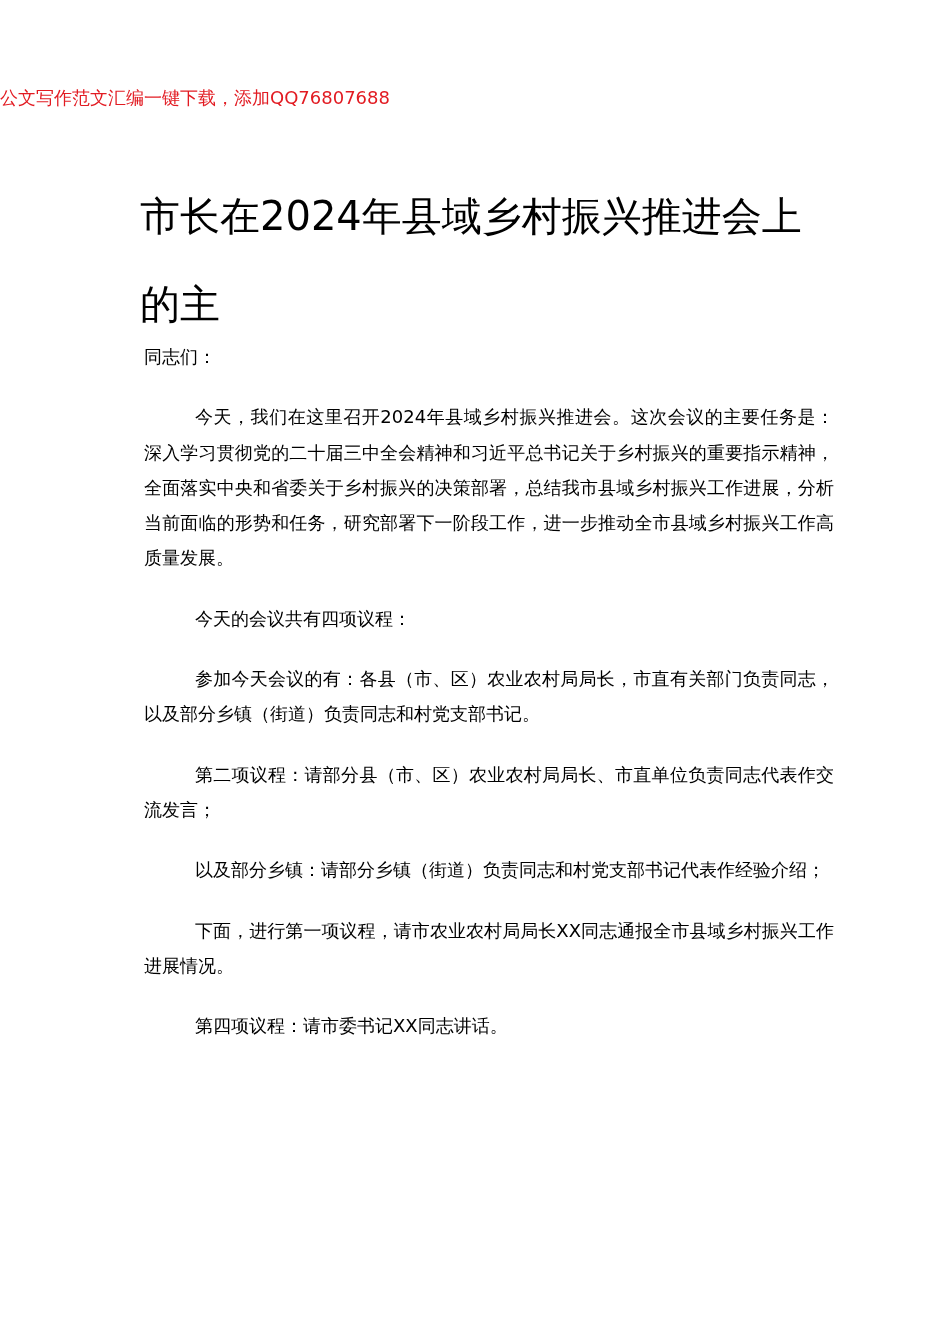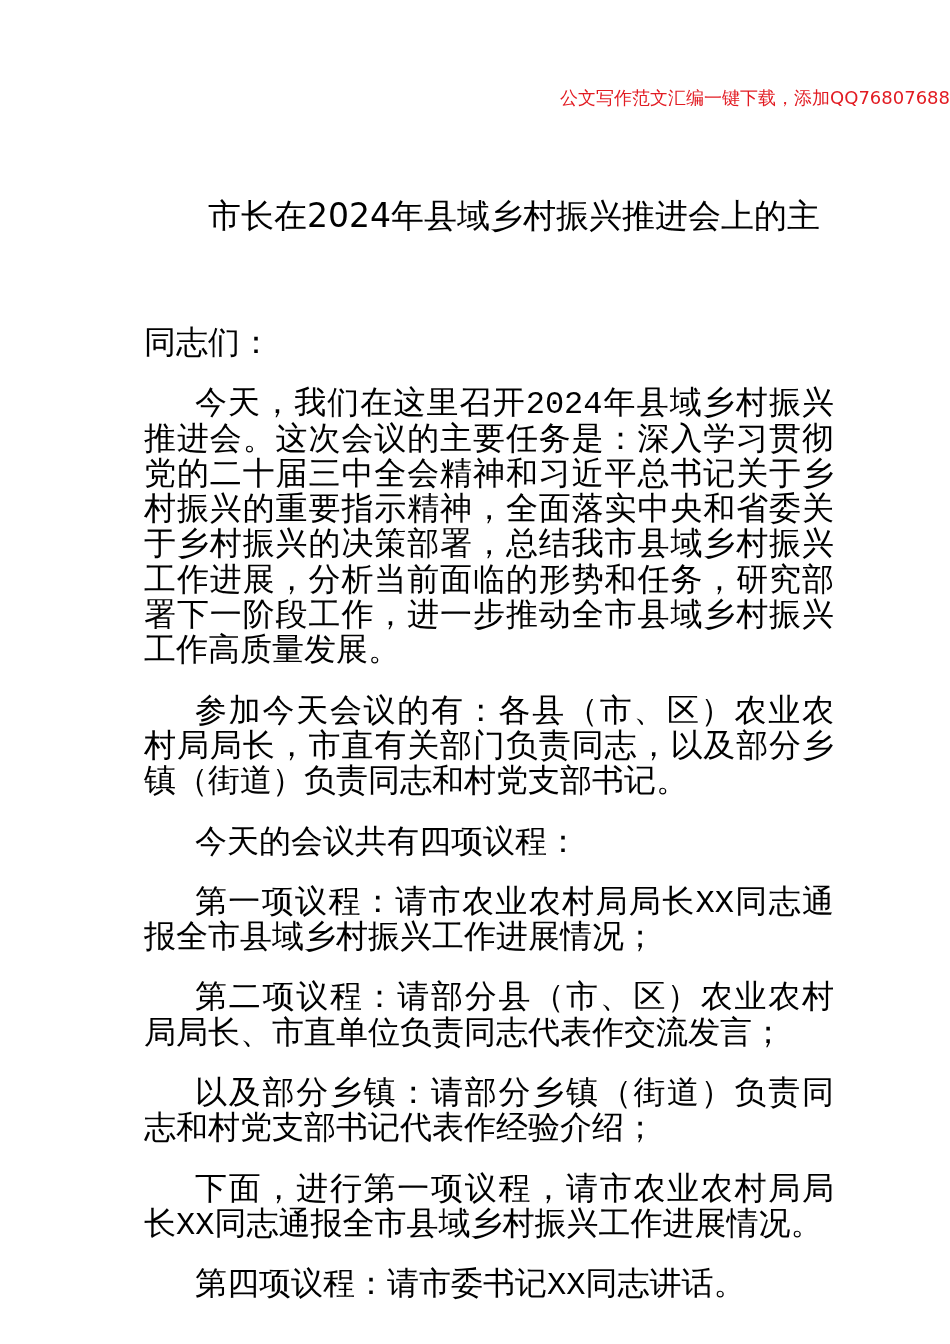--- a/index.html
+++ b/index.html
@@ -13,46 +13,45 @@
       position: relative;
       overflow: hidden;
       font-family: "DejaVu Sans", "Liberation Sans", sans-serif;
       color: #000000;
     }
     .header-note {
       position: absolute;
       top: 86px;
       left: 0;
       width: 950px;
-      text-align: right;
+      text-align: left;
       font-size: 18px;
       line-height: 24px;
       color: #e21b22;
       letter-spacing: 0px;
     }
     .doc-title {
       position: absolute;
       top: 172px;
       left: 140px;
       width: 680px;
-      text-align: right;
-      font-size: 33px;
+      text-align: left;
+      font-size: 40px;
       line-height: 88px;
       font-weight: normal;
       margin: 0;
       letter-spacing: 0px;
     }
     .body-text {
       position: absolute;
-      top: 327px;
+      top: 339px;
       left: 144px;
       width: 690px;
-      font-size: 32px;
+      font-size: 18px;
       line-height: 35.3px;
-      font-family: Liberation Mono, monospace;
     }
     .body-text p {
       margin: 0;
       padding: 0;
       text-align: justify;
       text-align-last: left;
     }
     .body-text p.indent {
       text-indent: 51px;
       margin-top: 25px;
@@ -63,20 +62,19 @@
 
 <div class="header-note">公文写作范文汇编一键下载，添加QQ76807688</div>
 
 <h1 class="doc-title">
   <div>市长在2024年县域乡村振兴推进会上的主</div>
 </h1>
 
 <div class="body-text">
   <p>同志们：</p>
   <p class="indent">今天，我们在这里召开2024年县域乡村振兴推进会。这次会议的主要任务是：深入学习贯彻党的二十届三中全会精神和习近平总书记关于乡村振兴的重要指示精神，全面落实中央和省委关于乡村振兴的决策部署，总结我市县域乡村振兴工作进展，分析当前面临的形势和任务，研究部署下一阶段工作，进一步推动全市县域乡村振兴工作高质量发展。</p>
+  <p class="indent">今天的会议共有四项议程：</p>
   <p class="indent">参加今天会议的有：各县（市、区）农业农村局局长，市直有关部门负责同志，以及部分乡镇（街道）负责同志和村党支部书记。</p>
-  <p class="indent">今天的会议共有四项议程：</p>
-  <p class="indent">第一项议程：请市农业农村局局长XX同志通报全市县域乡村振兴工作进展情况；</p>
   <p class="indent">第二项议程：请部分县（市、区）农业农村局局长、市直单位负责同志代表作交流发言；</p>
   <p class="indent">以及部分乡镇：请部分乡镇（街道）负责同志和村党支部书记代表作经验介绍；</p>
   <p class="indent">下面，进行第一项议程，请市农业农村局局长XX同志通报全市县域乡村振兴工作进展情况。</p>
   <p class="indent">第四项议程：请市委书记XX同志讲话。</p>
 </div>
 
 </body></html>

